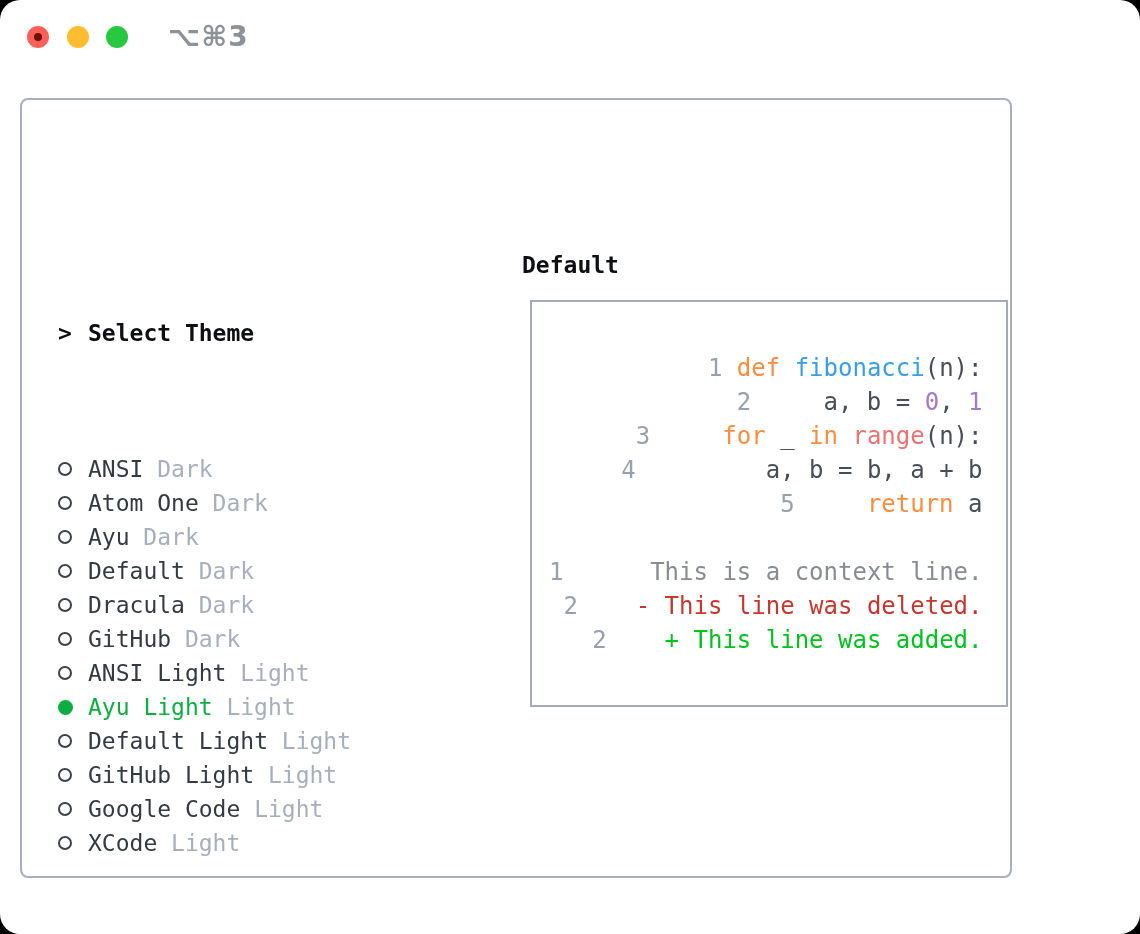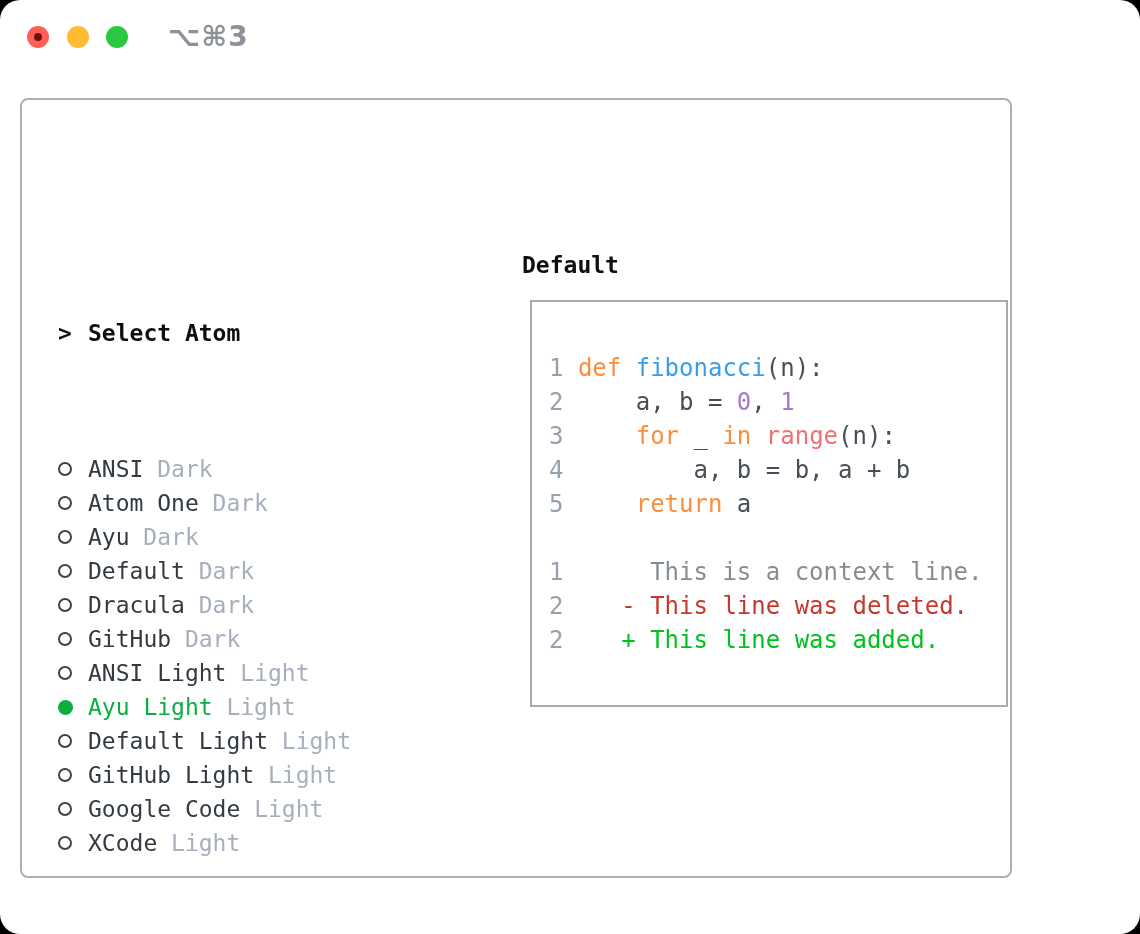--- a/index.html
+++ b/index.html
@@ -74,42 +74,42 @@
     position: absolute; left: 508px; top: 200px;
     width: 474px; height: 403px;
     border: 2px solid #a4abb4;
     background: #fff;
   }
   .code {
     position: absolute; left: 17px; top: 49px;
     font-size: 24px; line-height: 34px;
     white-space: pre;
   }
-  .code-line { min-height: 34px; }
+  .code-line { min-height: 34px; text-align: right; }
 </style>
 </head>
 <body>
 
 <div class="window">
 
   <div>
     <span class="tl tl-red">
       <span class="tl-dot"></span>
     </span>
     <span class="tl tl-yellow"></span>
     <span class="tl tl-green"></span>
     <span class="win-title">⌥⌘3</span>
   </div>
 
   <div class="main-box">
 
     <div class="left-panel">
       <div class="row">
         <span class="prefix"><span class="prompt-char">&gt;</span></span>
-        <span class="hdr">Select Atom</span>
+        <span class="hdr">Select Theme</span>
       </div>
 
       <div id="theme-list"><div class="row"><span class="prefix"><span class="circle"></span></span><span class="opt-name">ANSI</span><span class="opt-tag" style="color: rgb(166, 175, 187);">Dark</span></div><div class="row"><span class="prefix"><span class="circle"></span></span><span class="opt-name">Atom One</span><span class="opt-tag" style="color: rgb(166, 175, 187);">Dark</span></div><div class="row"><span class="prefix"><span class="circle"></span></span><span class="opt-name">Ayu</span><span class="opt-tag" style="color: rgb(166, 175, 187);">Dark</span></div><div class="row"><span class="prefix"><span class="circle"></span></span><span class="opt-name">Default</span><span class="opt-tag" style="color: rgb(166, 175, 187);">Dark</span></div><div class="row"><span class="prefix"><span class="circle"></span></span><span class="opt-name">Dracula</span><span class="opt-tag" style="color: rgb(166, 175, 187);">Dark</span></div><div class="row"><span class="prefix"><span class="circle"></span></span><span class="opt-name">GitHub</span><span class="opt-tag" style="color: rgb(166, 175, 187);">Dark</span></div><div class="row"><span class="prefix"><span class="circle"></span></span><span class="opt-name">ANSI Light</span><span class="opt-tag" style="color: rgb(166, 175, 187);">Light</span></div><div class="row"><span class="prefix"><span class="circle sel" style="background: rgb(12, 174, 66);"></span></span><span class="opt-name sel" style="color: rgb(12, 174, 66);">Ayu Light</span><span class="opt-tag" style="color: rgb(166, 175, 187);">Light</span></div><div class="row"><span class="prefix"><span class="circle"></span></span><span class="opt-name">Default Light</span><span class="opt-tag" style="color: rgb(166, 175, 187);">Light</span></div><div class="row"><span class="prefix"><span class="circle"></span></span><span class="opt-name">GitHub Light</span><span class="opt-tag" style="color: rgb(166, 175, 187);">Light</span></div><div class="row"><span class="prefix"><span class="circle"></span></span><span class="opt-name">Google Code</span><span class="opt-tag" style="color: rgb(166, 175, 187);">Light</span></div><div class="row"><span class="prefix"><span class="circle"></span></span><span class="opt-name">XCode</span><span class="opt-tag" style="color: rgb(166, 175, 187);">Light</span></div></div>
 
       
 
       
 
       
 

